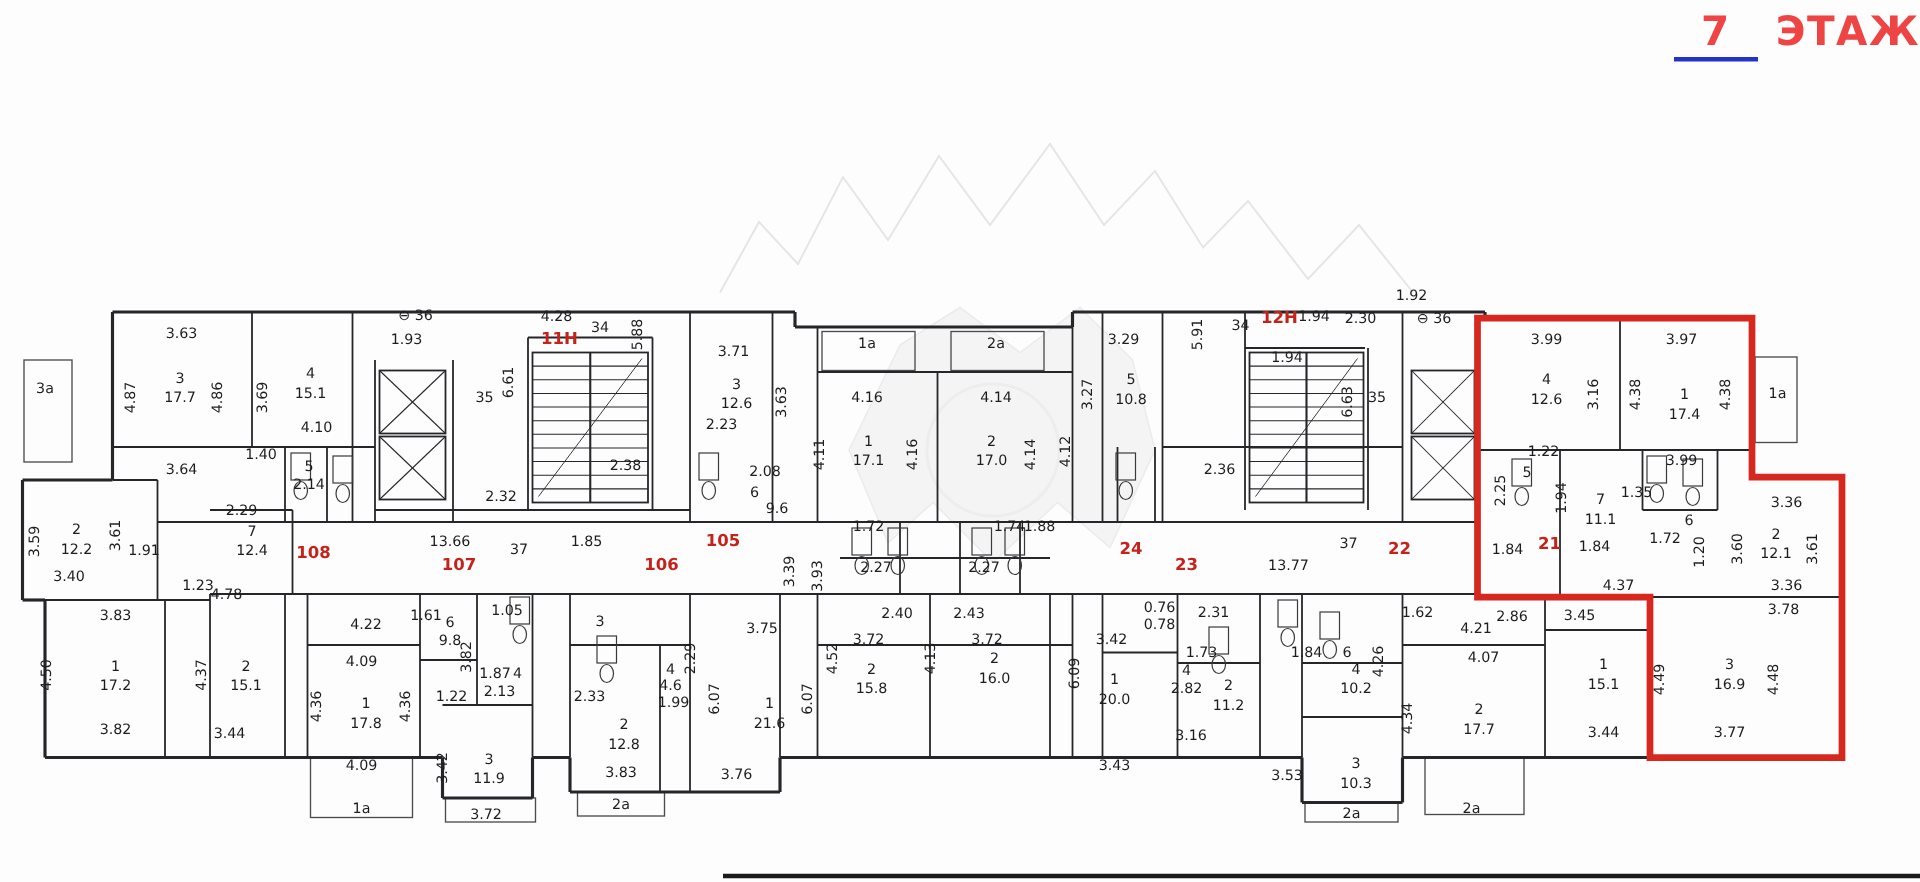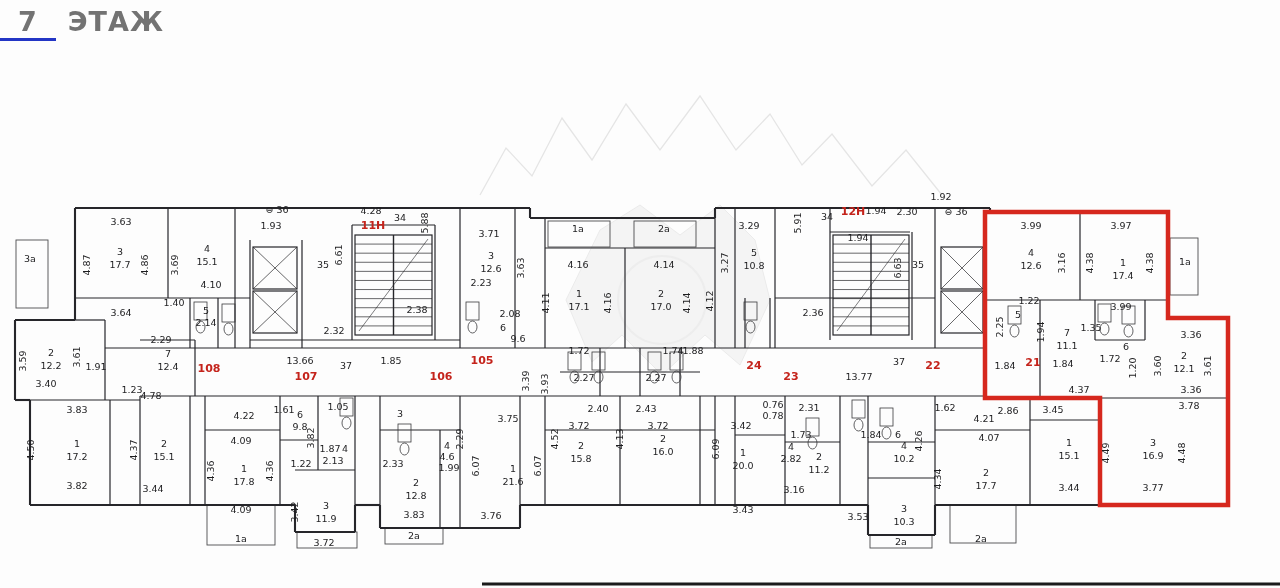--- a/index.html
+++ b/index.html
@@ -1,19 +1,19 @@
 <!DOCTYPE html>
 <html><head>
 <meta charset="utf-8">
 <style>
   html,body{margin:0;padding:0;background:#ffffff;}
   .page{position:relative;width:1280px;height:588px;background:#fdfdfd;overflow:hidden;
         font-family:"DejaVu Sans",sans-serif;}
-  .title{position:absolute;top:6px;left:0;width:100%;text-align:left;z-index:5;
-         color:#737373;font-size:27px;font-weight:bold;letter-spacing:1px;}
+  .title{position:absolute;top:6px;left:0;width:100%;text-align:right;z-index:5;
+         color:#ef4444;font-size:27px;font-weight:bold;letter-spacing:1px;}
   .title .num{display:inline-block;padding:0 18px 1px 18px;border-bottom:3px solid #2335c5;}
   .title .word{margin-left:12px;}
   svg{position:absolute;left:0;top:0;}
   text.lbl{font-family:"DejaVu Sans",sans-serif;font-size:9.5px;fill:#1d1d1f;text-anchor:middle;}
   text.lbl.red{fill:#c4231b;font-weight:bold;font-size:11px;}
 </style>
 </head>
 <body>
 
 <div class="page">

